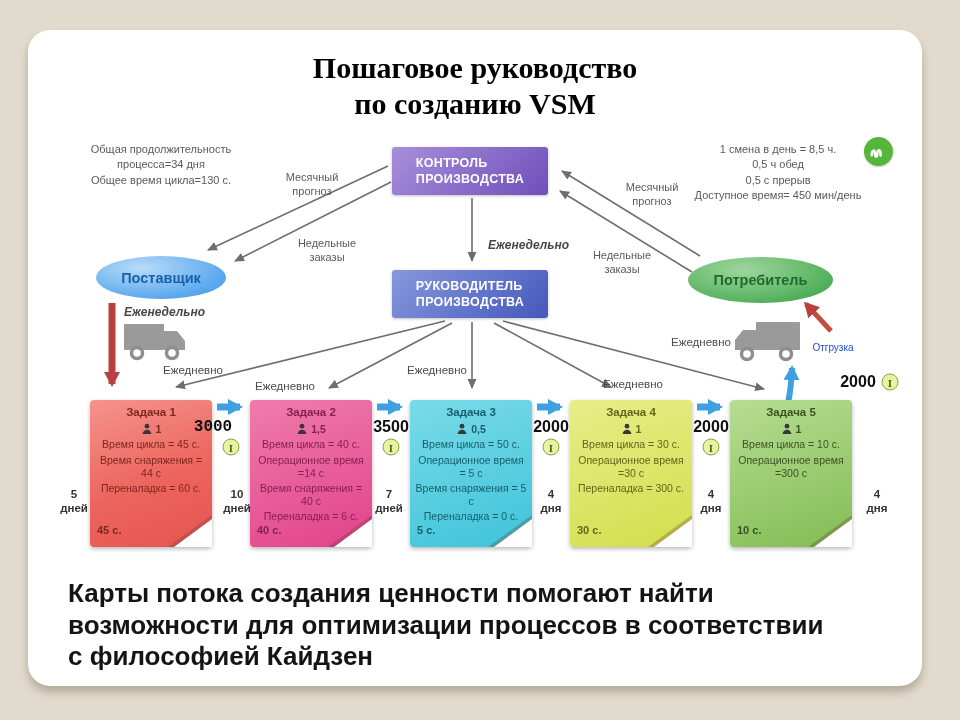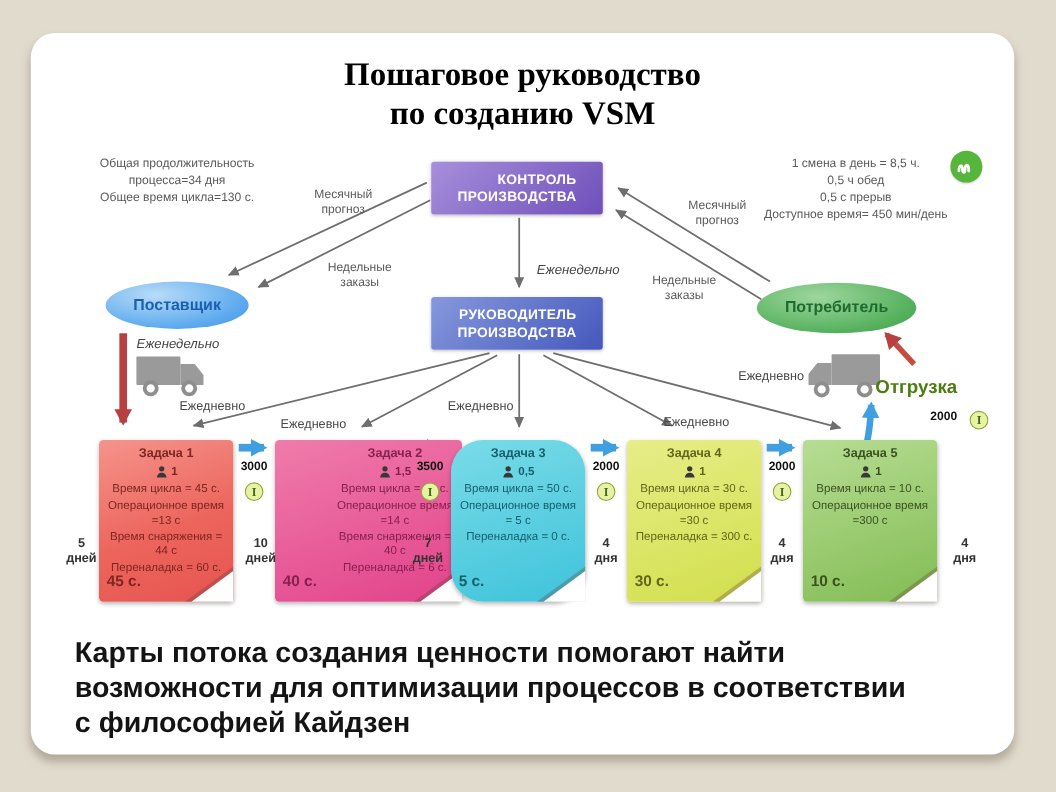--- a/index.html
+++ b/index.html
@@ -13,56 +13,56 @@
          font-family:"Liberation Serif",serif;font-weight:700;font-size:30px;line-height:1.2;color:#000;z-index:2;}
 
   .info{position:absolute;font-size:11px;color:#5a5a5a;text-align:center;line-height:1.4;z-index:2;}
   .info-left{left:72px;top:142px;width:178px;}
   .info-right{left:678px;top:142px;width:200px;}
 
   .logo{position:absolute;left:864px;top:137px;width:29px;height:29px;border-radius:50%;background:#56b63c;z-index:2;
         box-shadow:0 1px 2px rgba(0,0,0,.2);}
 
   .box{position:absolute;width:156px;height:48px;border-radius:3px;color:#fff;font-weight:700;font-size:12.5px;
-       letter-spacing:.3px;display:flex;align-items:center;justify-content:center;text-align:right;line-height:1.3;
+       letter-spacing:.3px;display:flex;align-items:center;justify-content:center;text-align:left;line-height:1.3;
        box-shadow:0 1px 3px rgba(0,0,0,.25);z-index:2;}
   .control{left:392px;top:147px;background:linear-gradient(135deg,#a78fdb 0%,#6f4fba 100%);}
   .manager{left:392px;top:270px;background:linear-gradient(135deg,#8698dc 0%,#4558bc 100%);}
 
   .oval{position:absolute;border-radius:50%;display:flex;align-items:center;justify-content:center;
         font-weight:700;font-size:14.5px;z-index:2;}
   .supplier{left:96px;top:256px;width:130px;height:43px;color:#1b5fae;
         background:radial-gradient(ellipse at 35% 28%,#b8dcf8 0%,#5aa8ee 70%,#4795de 100%);}
   .customer{left:688px;top:257px;width:145px;height:46px;color:#1d6b2e;
         background:radial-gradient(ellipse at 38% 28%,#9ed69e 0%,#4fae57 75%,#42a04b 100%);}
 
   .lbl{position:absolute;font-size:11px;color:#5a5a5a;text-align:center;line-height:1.3;transform:translateX(-50%);z-index:2;}
-  .lbl.ital{font-style:italic;font-weight:400;color:#474747;font-size:12px;transform:none;}
+  .lbl.ital{font-style:italic;font-weight:700;color:#474747;font-size:12px;transform:none;}
   .lbl.daily{font-size:11.5px;color:#4a4a4a;}
-  .lbl.ship{font-weight:700;font-size:17px;color:#4d7c0f;}
-
-  .qty{position:absolute;transform:translateX(-50%);font-weight:700;font-size:11px;color:#0f0f0f;z-index:2;}
+  .lbl.ship{font-weight:400;font-size:10px;color:#1d4ed8;}
+
+  .qty{position:absolute;transform:translateX(-50%);font-weight:700;font-size:16px;color:#0f0f0f;z-index:2;}
   .badge{position:absolute;width:17px;height:17px;border-radius:50%;background:#e7f2a2;border:1.5px solid #8aa83a;
          color:#44661d;font-size:11px;font-weight:700;font-family:"Liberation Serif",serif;
          display:flex;align-items:center;justify-content:center;transform:translate(-50%,-50%);z-index:2;box-sizing:border-box;}
   .days{position:absolute;transform:translateX(-50%);font-size:11.5px;font-weight:700;color:#333;text-align:center;line-height:1.25;z-index:2;}
 
   .card{position:absolute;top:400px;width:122px;height:147px;border-radius:4px;text-align:center;z-index:2;
         box-shadow:0 2px 4px rgba(0,0,0,.28);}
   .card-inner{padding:6px 4px 0;display:flex;flex-direction:column;gap:3px;align-items:center;font-size:10.5px;line-height:1.2;}
   .card-title{font-weight:700;font-size:11.5px;}
   .ops{display:flex;gap:3px;align-items:center;font-weight:700;font-size:10.5px;}
-  .total{position:absolute;left:7px;bottom:11px;font-weight:700;font-size:14px;z-index:3;}
+  .total{position:absolute;left:7px;bottom:11px;font-weight:700;font-size:11px;z-index:3;}
   .curl-sh{position:absolute;right:0;bottom:0;width:0;height:0;border-style:solid;border-width:0 0 32px 44px;
            border-color:transparent transparent rgba(95,60,55,.30) transparent;}
   .curl{position:absolute;right:0;bottom:0;width:0;height:0;border-style:solid;border-width:0 0 28px 38px;
         border-color:transparent transparent #ffffff transparent;}
   .c1{background:linear-gradient(160deg,#f5948c 0%,#ec655d 55%,#e75450 100%);color:#7e2620;}
   .c2{background:linear-gradient(160deg,#ef7cab 0%,#e2428a 100%);color:#87204e;}
-  .c3{background:linear-gradient(160deg,#7adbe8 0%,#3ec3da 100%);color:#16606e;border-radius:29px;}
+  .c3{background:linear-gradient(160deg,#7adbe8 0%,#3ec3da 100%);color:#16606e;}
   .c4{background:linear-gradient(160deg,#e7ed88 0%,#d2df4c 100%);color:#63661a;}
   .c5{background:linear-gradient(160deg,#b7dd93 0%,#82bc53 100%);color:#3a5122;}
 
   .overlay{position:absolute;left:0;top:0;width:960px;height:720px;z-index:1;pointer-events:none;}
   .footer{position:absolute;left:68px;top:578px;width:830px;font-size:26px;font-weight:700;color:#141414;line-height:1.22;z-index:2;}
 </style>
 </head>
 <body>
 
 <div class="stage">
@@ -176,28 +176,27 @@
     <div class="card-inner">
       <div class="card-title" data-bind="cards.0.title">Задача 1</div>
       <div class="ops">
           <svg width="12" height="12" viewBox="0 0 12 12">
             <circle cx="6" cy="3.2" r="2.4" fill="#383838"></circle>
             <path d="M1.5,11 C2.2,7.8 4,6.8 6,6.8 C8,6.8 9.8,7.8 10.5,11 Z" fill="#383838"></path>
           </svg>
           <span data-bind="cards.0.operators">1</span>
         </div>
       <div class="field" data-bind="cards.0.fields.0">Время цикла = 45 с.</div>
-      <div class="field" data-bind="cards.0.fields.1">Операционное время =13 с</div>
       <div class="field" data-bind="cards.0.fields.2">Время снаряжения = 44 с</div>
       <div class="field" data-bind="cards.0.fields.3">Переналадка = 60 с.</div>
     </div>
     <div class="total" data-bind="cards.0.total">45 с.</div>
   </div>
 
-  <div class="card c2" style="left:250px;padding-left:48px;">
+  <div class="card c2" style="left:250px;">
     <div class="curl-sh"></div>
     <div class="curl"></div>
     <div class="card-inner">
       <div class="card-title" data-bind="cards.1.title">Задача 2</div>
       <div class="ops">
           <svg width="12" height="12" viewBox="0 0 12 12">
             <circle cx="6" cy="3.2" r="2.4" fill="#383838"></circle>
             <path d="M1.5,11 C2.2,7.8 4,6.8 6,6.8 C8,6.8 9.8,7.8 10.5,11 Z" fill="#383838"></path>
           </svg>
           <span data-bind="cards.1.operators">1,5</span>
@@ -217,20 +216,21 @@
       <div class="card-title" data-bind="cards.2.title">Задача 3</div>
       <div class="ops">
           <svg width="12" height="12" viewBox="0 0 12 12">
             <circle cx="6" cy="3.2" r="2.4" fill="#383838"></circle>
             <path d="M1.5,11 C2.2,7.8 4,6.8 6,6.8 C8,6.8 9.8,7.8 10.5,11 Z" fill="#383838"></path>
           </svg>
           <span data-bind="cards.2.operators">0,5</span>
         </div>
       <div class="field" data-bind="cards.2.fields.0">Время цикла = 50 с.</div>
       <div class="field" data-bind="cards.2.fields.1">Операционное время = 5 с</div>
+      <div class="field" data-bind="cards.2.fields.2">Время снаряжения = 5 с</div>
       <div class="field" data-bind="cards.2.fields.3">Переналадка = 0 с.</div>
     </div>
     <div class="total" data-bind="cards.2.total">5 с.</div>
   </div>
 
   <div class="card c4" style="left:570px;">
     <div class="curl-sh"></div>
     <div class="curl"></div>
     <div class="card-inner">
       <div class="card-title" data-bind="cards.3.title">Задача 4</div>
@@ -262,21 +262,21 @@
         </div>
       <div class="field" data-bind="cards.4.fields.0">Время цикла = 10 с.</div>
       <div class="field" data-bind="cards.4.fields.1">Операционное время =300 с</div>
     </div>
     <div class="total" data-bind="cards.4.total">10 с.</div>
   </div>
 
   <div class="days" style="left:74px;top:487px;" data-bind="wip.lead_first">5
 дней</div>
 
-  <div class="qty" style="left:231px;top:418px;" data-bind="wip.gaps.0.qty">3000</div>
+  <div class="qty" style="left:213px;top:418px;font-family:Liberation Mono, monospace;" data-bind="wip.gaps.0.qty">3000</div>
   <div class="badge" style="left:231px;top:447px;" data-bind="labels.inv_symbol">I</div>
   <div class="days" style="left:237px;top:487px;" data-bind="wip.gaps.0.days">10
 дней</div>
 
   <div class="qty" style="left:391px;top:418px;" data-bind="wip.gaps.1.qty">3500</div>
   <div class="badge" style="left:391px;top:447px;" data-bind="labels.inv_symbol">I</div>
   <div class="days" style="left:389px;top:487px;" data-bind="wip.gaps.1.days">7
 дней</div>
 
   <div class="qty" style="left:551px;top:418px;" data-bind="wip.gaps.2.qty">2000</div>

